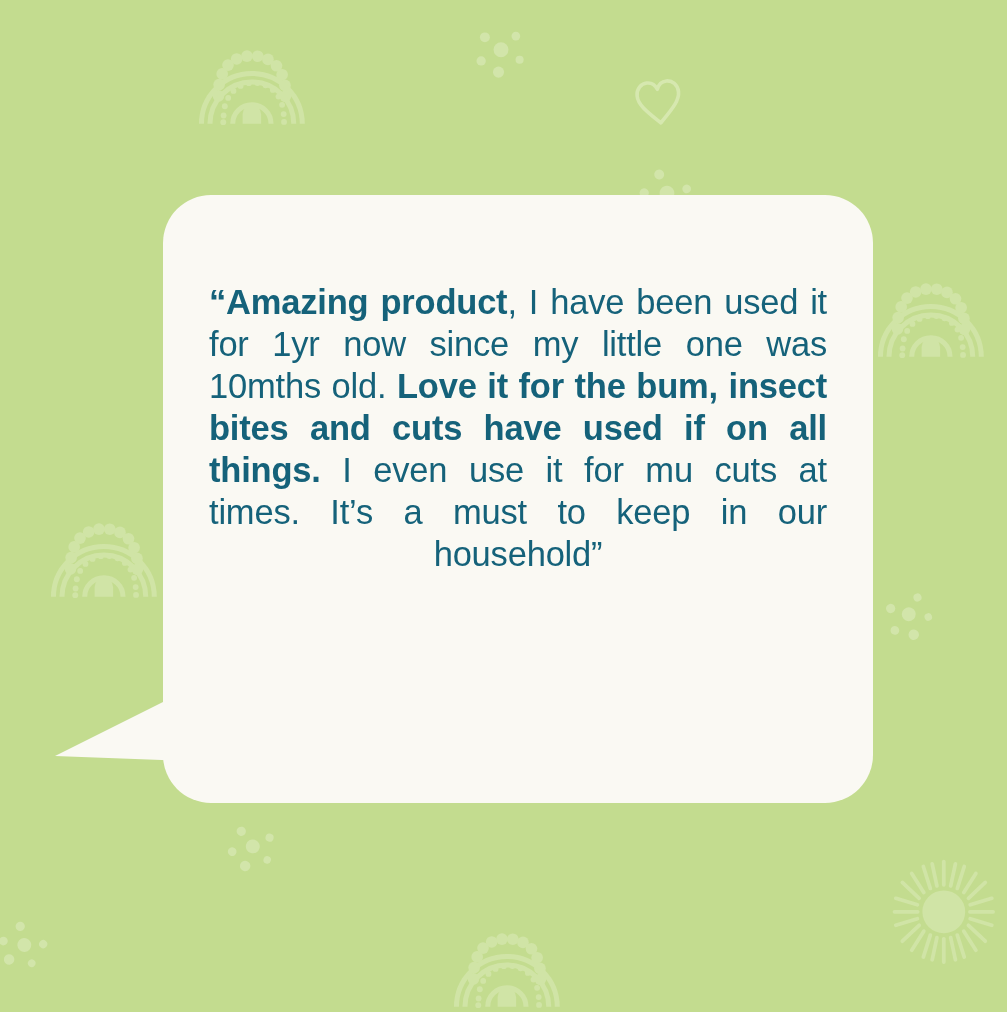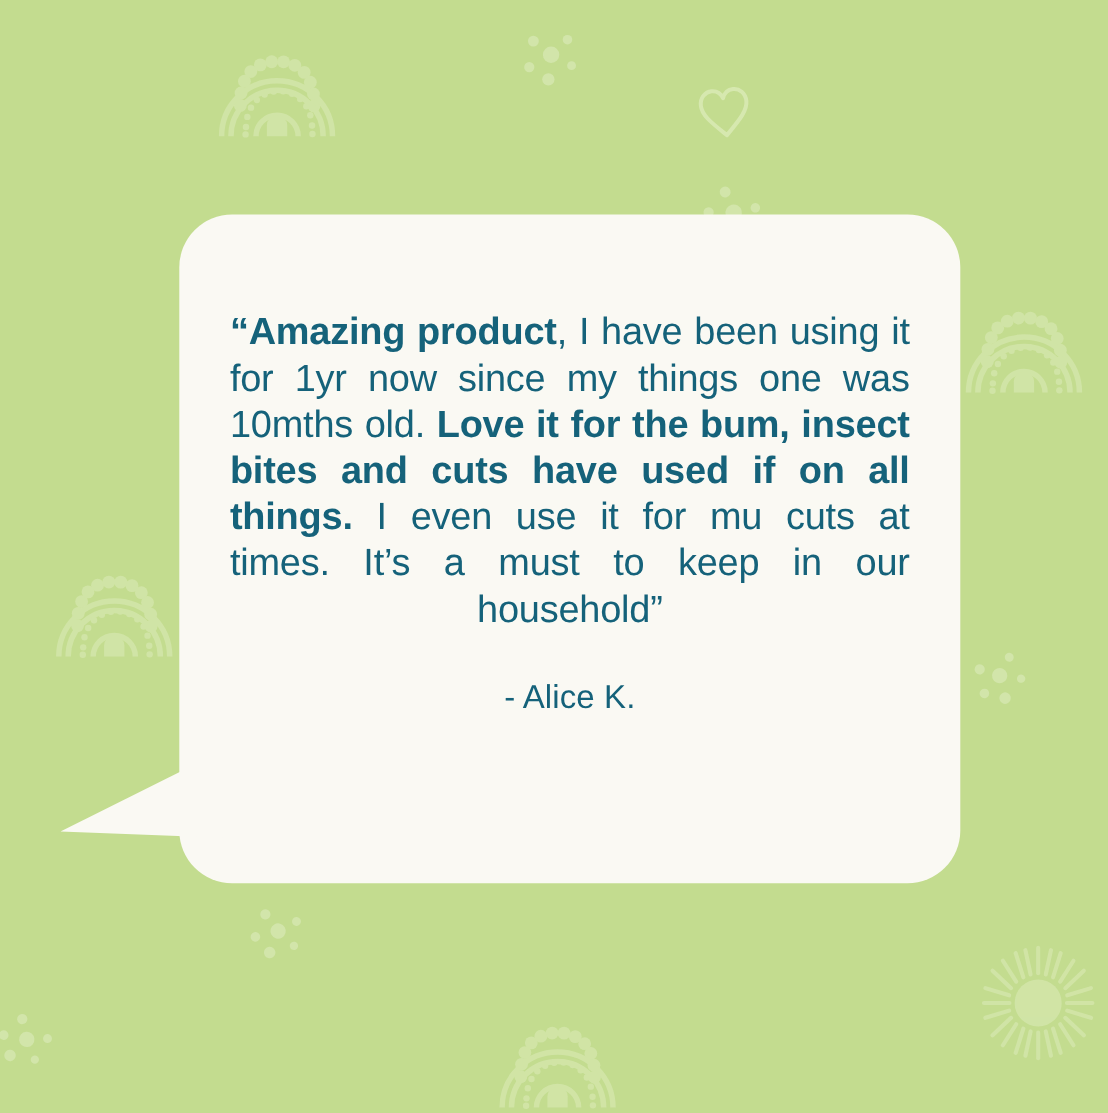--- a/index.html
+++ b/index.html
@@ -231,18 +231,17 @@
     </svg>
   </div>
 
   <div class="bubble-wrap">
     <div class="bubble-shape"></div>
     <svg class="bubble-tail" viewBox="0 0 160 90">
       <polygon points="160,0 160,86 0,80" fill="#faf9f3"></polygon>
     </svg>
 
     <div class="bubble-content">
-      <p class="quote-text"><b>“Amazing product</b><span>, I have been using it for 1yr now since my things one was 10mths old. </span><b>Love it for the bum, insect bites and cuts have used if on all things.</b><span> I even use it for mu cuts at times. It’s a must to keep in our household”</span></p>
-      <div class="attribution">- Alice K.</div>
+      <p class="quote-text"><b>“Amazing product</b><span>, I have been used it for 1yr now since my little one was 10mths old. </span><b>Love it for the bum, insect bites and cuts have used if on all things.</b><span> I even use it for mu cuts at times. It’s a must to keep in our household”</span></p>
     </div>
   </div>
 
 </div>
 
 </body></html>

